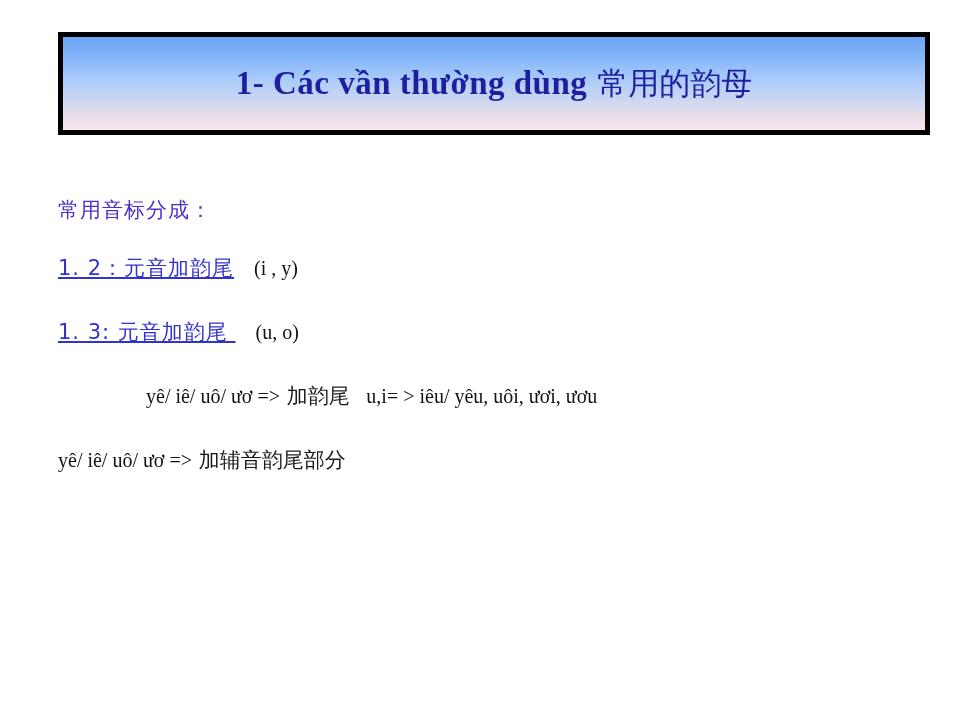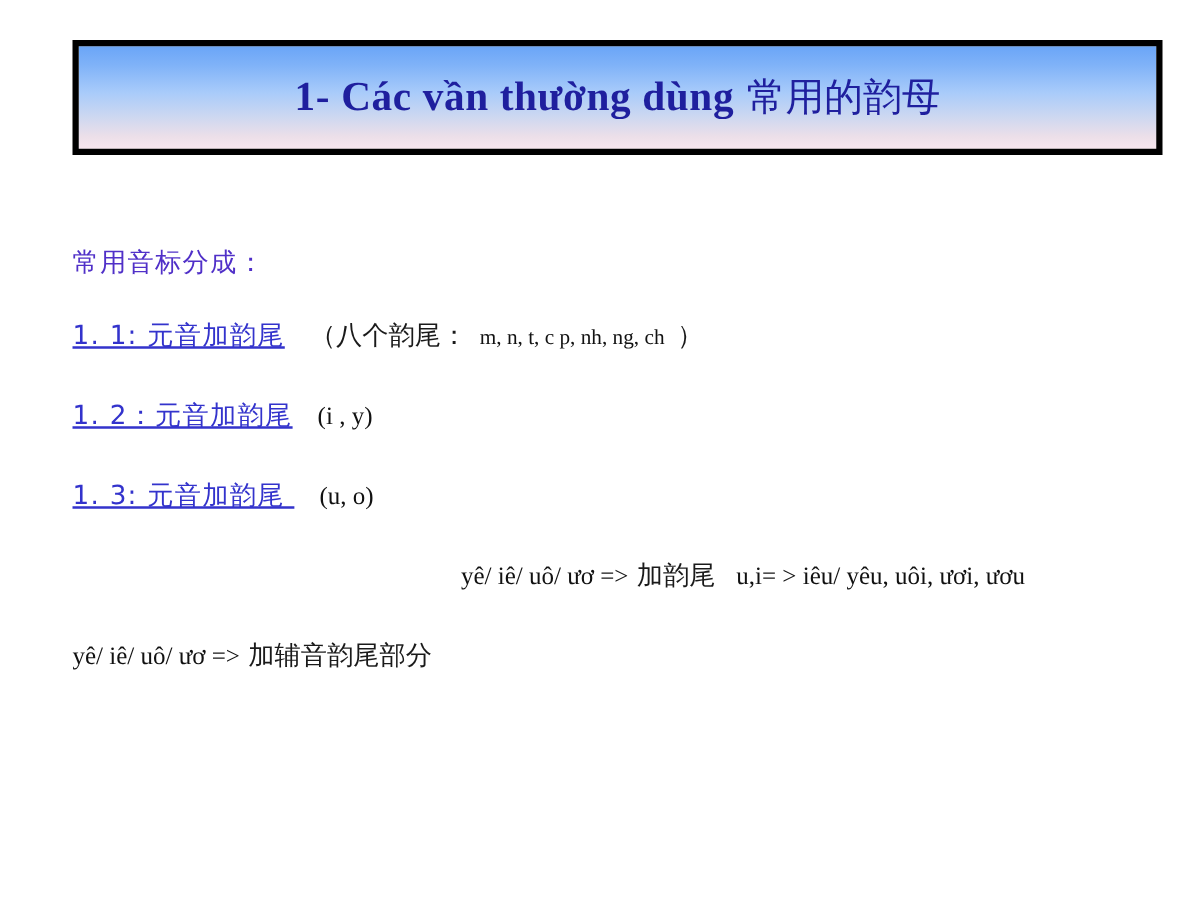--- a/index.html
+++ b/index.html
@@ -14,21 +14,21 @@
     overflow: hidden;
     position: relative;
   }
 
   
   #title-banner {
     position: absolute;
     left: 58px;
     top: 32px;
     width: 872px;
-    height: 92px;
+    height: 103px;
     box-sizing: border-box;
     border: 5px solid #000000;
     background: linear-gradient(to bottom,
                 #6aa5f7 0%,
                 #7fb2f8 18%,
                 #a8cbfa 45%,
                 #cfd8f0 70%,
                 #ecdfe9 88%,
                 #f7e6ee 100%);
     display: flex;
@@ -92,43 +92,40 @@
     color: #111111;
   }
   .tail-latin-sm {
     font-family: "Liberation Serif", "DejaVu Serif", serif;
     font-size: 17px;
     color: #111111;
   }
   .gap-sm { display: inline-block; width: 10px; }
   .gap-md { display: inline-block; width: 20px; }
 
-  .indent-1 { padding-left: 146px; text-align: right; }
+  .indent-1 { padding-left: 146px; }
   .indent-2 { }
   .line-lead { height: 58px; }
   .line-tall { height: 66px; }
 </style>
 </head>
 <body>
 
 <div id="title-banner">
   <div id="title-text">
     <span>1- Các vần thường dùng</span><span class="gap-sm"></span><span class="cjk">常用的韵母</span>
   </div>
 </div>
 
 <div id="body-block">
 
   <div class="line line-lead">
     <span class="lead cjk">常用音标分成：</span>
   </div>
 
-  <div class="line">
-    <span class="link cjk">1. 1:  元音加韵尾</span><span class="gap-md"></span><span class="tail-cjk">（八个韵尾：</span><span class="gap-sm"></span><span class="tail-latin-sm">m, n, t, c p, nh, ng, ch</span><span class="gap-sm"></span><span class="tail-cjk">）</span>
-  </div>
 
   <div class="line">
     <span class="link cjk">1. 2：元音加韵尾</span><span class="gap-md"></span><span class="tail-latin">(</span><span class="tail-latin">i , y</span><span class="tail-latin">)</span>
   </div>
 
   <div class="line">
     <span class="link cjk">1. 3:  元音加韵尾 </span><span class="gap-md"></span><span class="tail-latin">(</span><span class="tail-latin">u, o</span><span class="tail-latin">)</span>
   </div>
 
 

